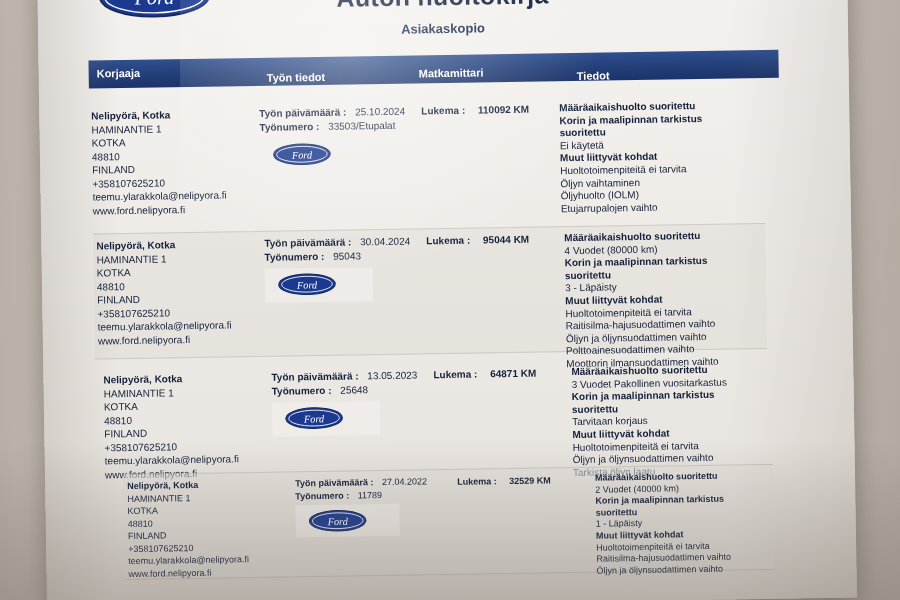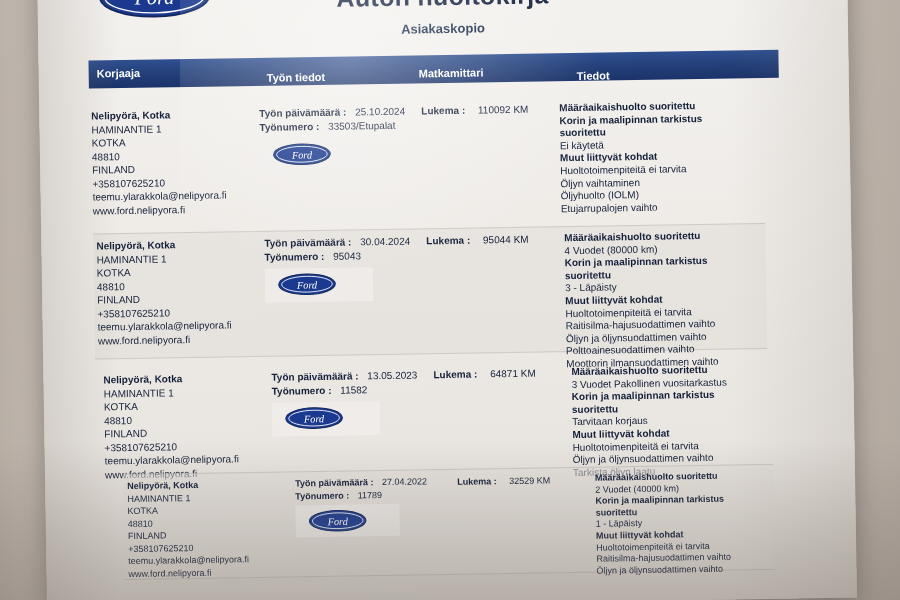--- a/index.html
+++ b/index.html
@@ -101,21 +101,21 @@
   .col-addr .name { font-weight: bold; }
   .col-work {
     position: absolute; left: 168px; top: 0; width: 170px;
     line-height: 14px;
   }
   .col-work b { font-weight: bold; }
   .col-odo {
     position: absolute; left: 330px; top: 0; width: 135px;
     line-height: 14px; font-weight: bold;
   }
-  .col-odo .val { font-weight: normal; }
+  .col-odo .val { font-weight: bold; }
   .col-info {
     position: absolute; left: 468px; top: 0; width: 200px;
     line-height: 12.6px;
   }
   .col-info .hl { font-weight: bold; }
   .ford-mini {
     position: absolute; left: 178px;
     width: 60px; height: 24px;
   }
   .stamp-bg {
@@ -239,21 +239,21 @@
         <div>48810</div>
         <div>FINLAND</div>
         <div>+358107625210</div>
         <div>teemu.ylarakkola@nelipyora.fi</div>
         <div>www.ford.nelipyora.fi</div>
       </div>
       <div class="col-work">
         <div><b>Työn päivämäärä :</b>
           <span style="margin-left:6px">13.05.2023</span></div>
         <div><b>Työnumero :</b>
-          <span style="margin-left:6px">11582</span></div>
+          <span style="margin-left:6px">25648</span></div>
       </div>
       <div class="stamp-bg" style="left:168px; top:32px; width:108px; height:34px;"></div>
       <svg class="ford-mini" style="top:36px; left:180px;" viewBox="0 0 70 26">
         <ellipse cx="35" cy="13" rx="33" ry="12" fill="#1b3a8f" stroke="#12275e" stroke-width="1.2"></ellipse>
         <ellipse cx="35" cy="13" rx="29.5" ry="9.2" fill="none" stroke="#ffffff" stroke-width="1"></ellipse>
         <text x="35" y="18" text-anchor="middle" font-family="Liberation Serif, serif" font-style="italic" font-size="12" fill="#ffffff">Ford</text>
       </svg>
       <div class="col-odo">
         <span>Lukema :</span>
         <span class="val" style="margin-left:10px">64871 KM</span>

